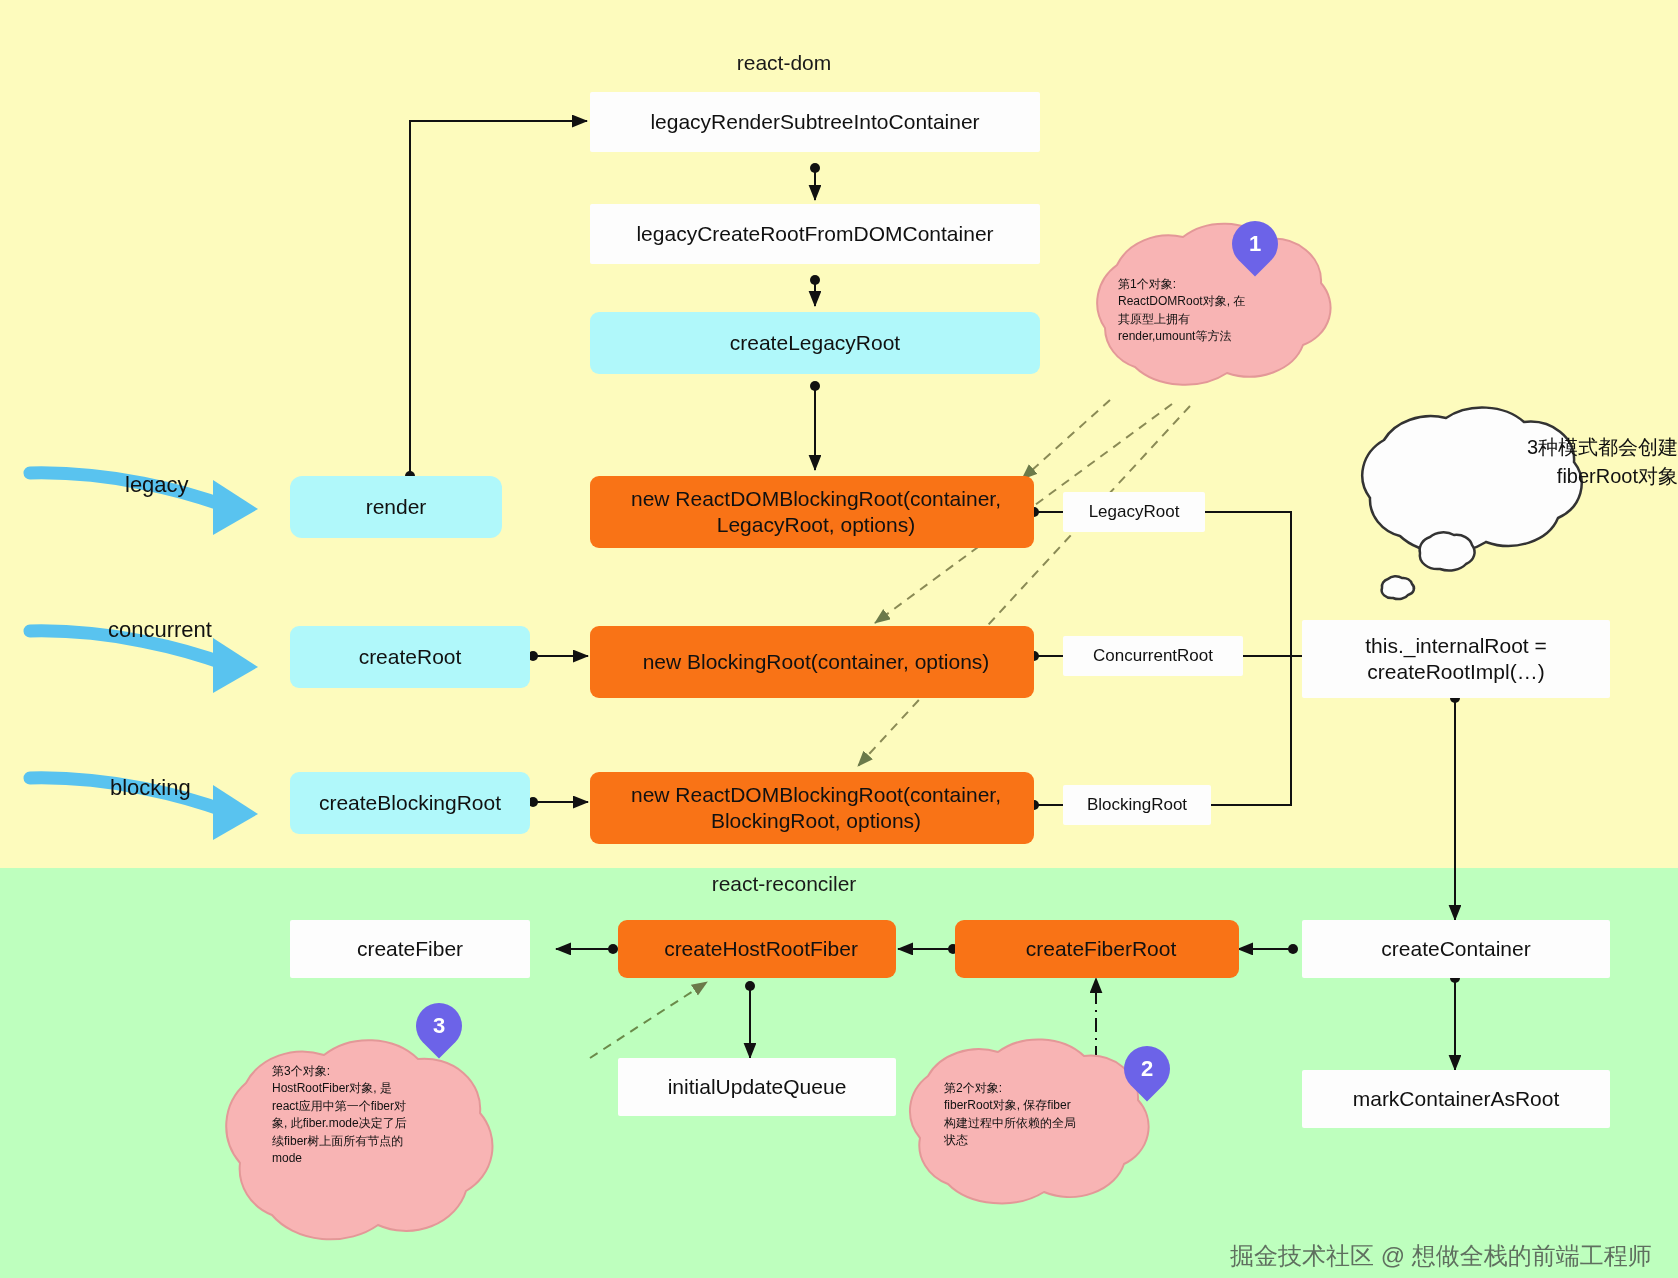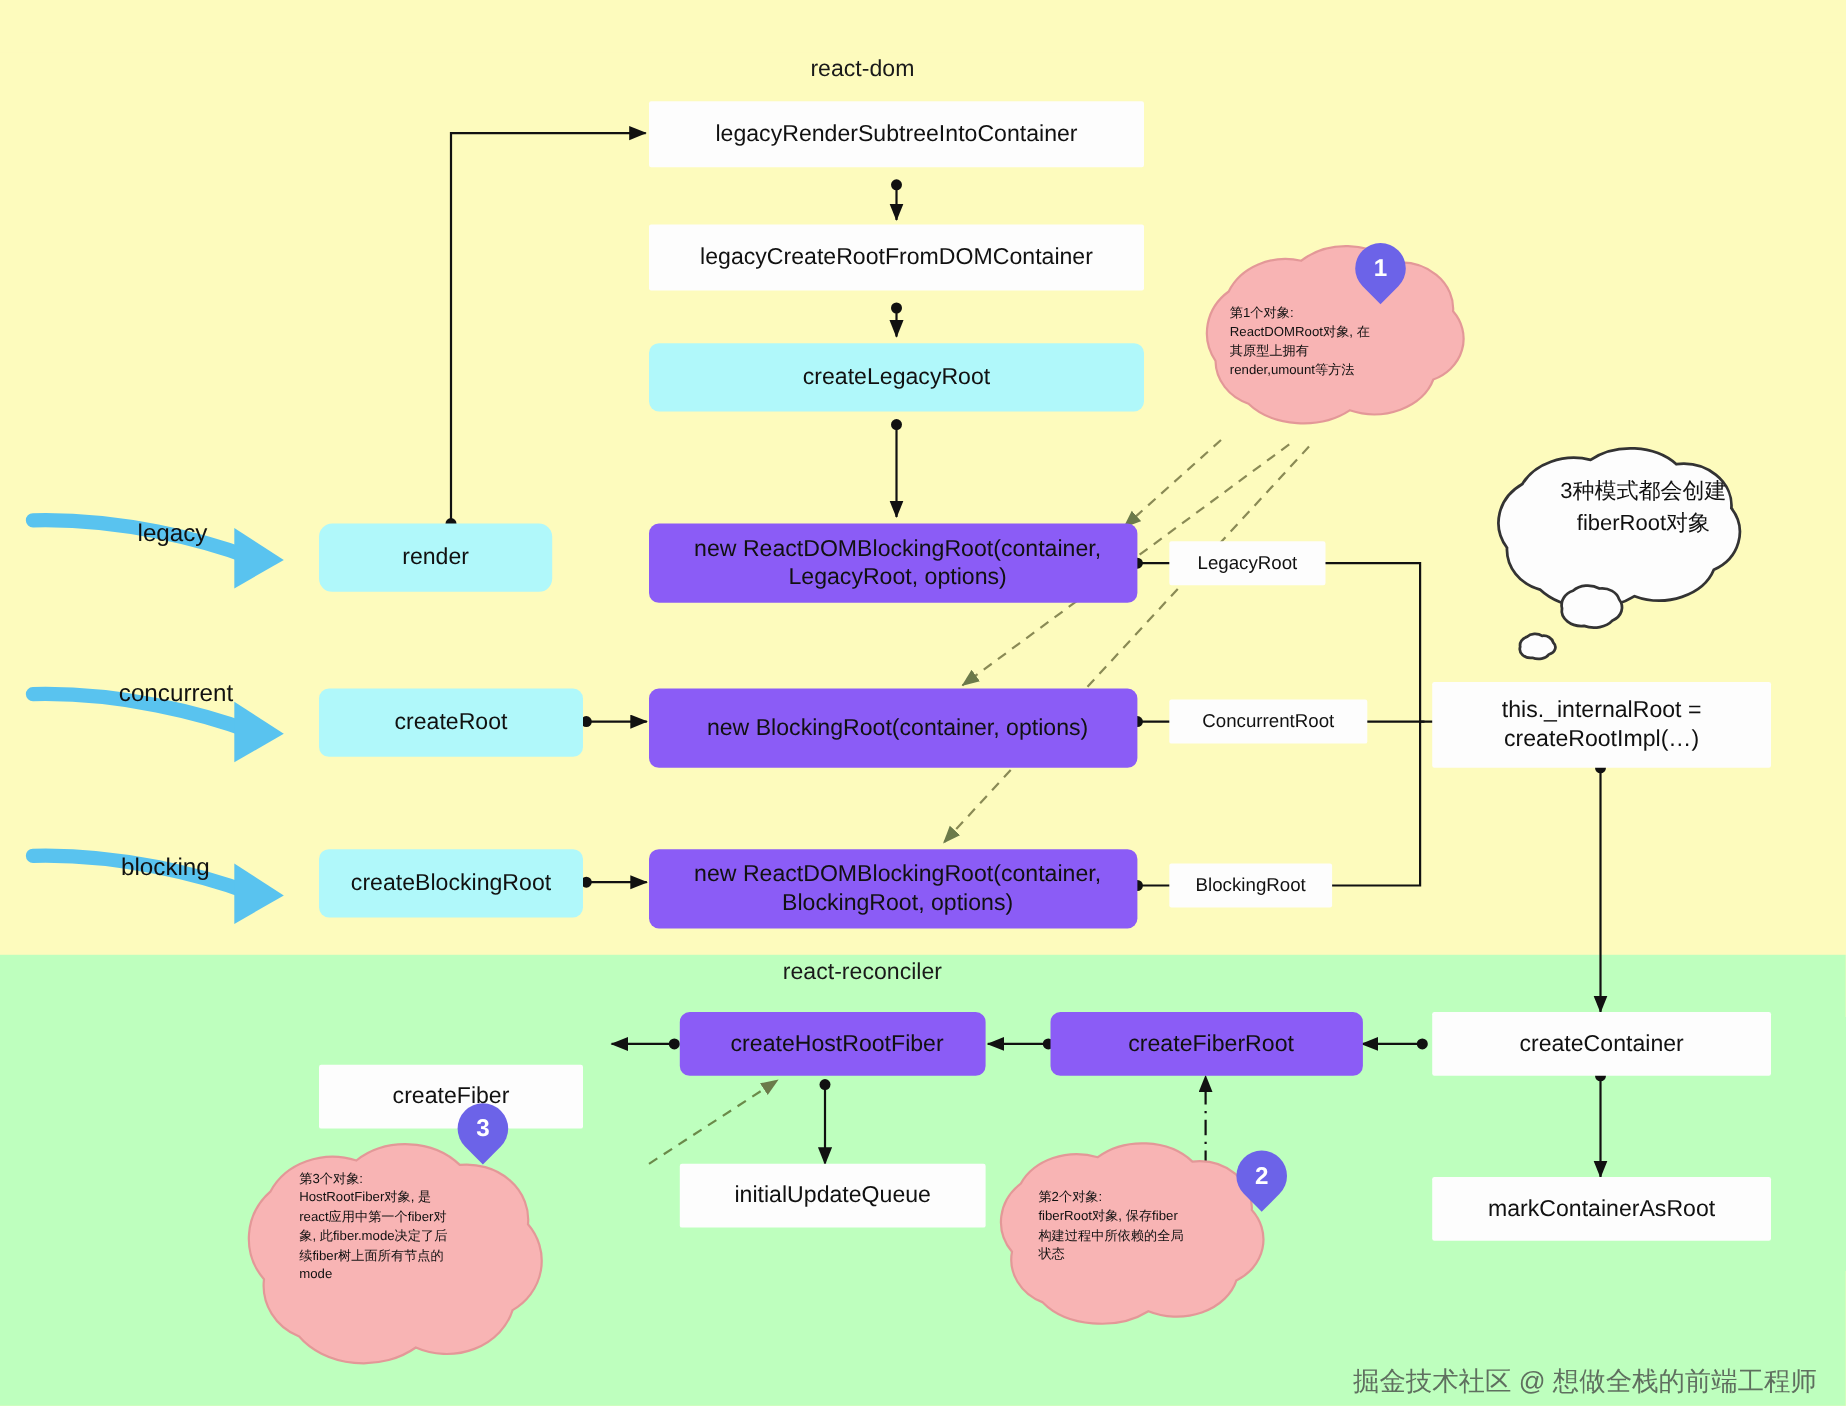--- a/index.html
+++ b/index.html
@@ -26,21 +26,21 @@
   
   .node{
     position:absolute;box-sizing:border-box;
     display:flex;align-items:center;justify-content:center;
     text-align:center;line-height:1.25;
     font-size:21px;color:#111;
     padding:4px 8px;
   }
   .node.white{background:#fdfdfd;border-radius:2px;}
   .node.cyan{background:#b0f8fa;border-radius:9px;}
-  .node.purple{background:#8b5cf6;border-radius:9px;padding-left:16px;}
+  .node.purple{background:#f97316;border-radius:9px;padding-left:16px;}
   .node.small{font-size:17px;}
 
   
   .mode-label{
     position:absolute;font-size:22px;color:#111;white-space:nowrap;
   }
 
   
   svg.overlay{position:absolute;left:0;top:0;width:1678px;height:1278px;
     pointer-events:none;overflow:visible;}
@@ -207,21 +207,21 @@
   <div class="node white" style="left:1302px;top:572px;width:308px;height:78px;">this._internalRoot = createRootImpl(…)</div>
 
   <div class="node white" style="left:1302px;top:872px;width:308px;height:58px;">createContainer</div>
 
   <div class="node white" style="left:1302px;top:1022px;width:308px;height:58px;">markContainerAsRoot</div>
 
   <div class="node purple" style="left:955px;top:872px;width:284px;height:58px;">createFiberRoot</div>
 
   <div class="node purple" style="left:618px;top:872px;width:278px;height:58px;">createHostRootFiber</div>
 
-  <div class="node white" style="left:290px;top:920px;width:240px;height:58px;">createFiber</div>
+  <div class="node white" style="left:290px;top:872px;width:240px;height:58px;">createFiber</div>
 
   <div class="node white" style="left:618px;top:1010px;width:278px;height:58px;">initialUpdateQueue</div>
 
   <div class="cloud-text" style="left:1118px;top:228px;width:230px;">第1个对象:
 ReactDOMRoot对象, 在
 其原型上拥有
 render,umount等方法</div>
   <div class="pin" style="left:1232px;top:173px;">
     <span>1</span>
   </div>
@@ -237,18 +237,18 @@
   <div class="cloud-text" style="left:272px;top:1015px;width:300px;">第3个对象:
 HostRootFiber对象, 是
 react应用中第一个fiber对
 象, 此fiber.mode决定了后
 续fiber树上面所有节点的
 mode</div>
   <div class="pin" style="left:416px;top:955px;">
     <span>3</span>
   </div>
 
-  <div class="think-text" style="left:1369px;top:385px;width:250px;">3种模式都会创建
+  <div class="think-text" style="left:1428px;top:385px;width:250px;text-align:right;">3种模式都会创建
 fiberRoot对象</div>
 
   <div class="watermark" style="left:1230px;top:1192px;">掘金技术社区 @ 想做全栈的前端工程师</div>
 
 </div>
 
 </body></html>

